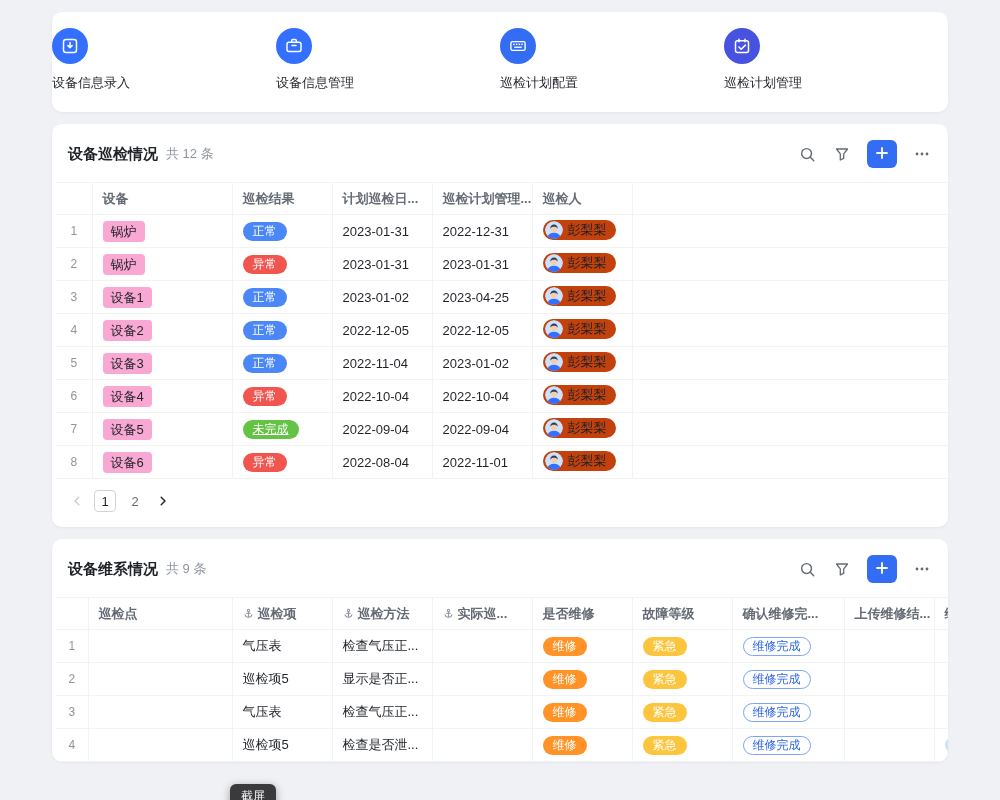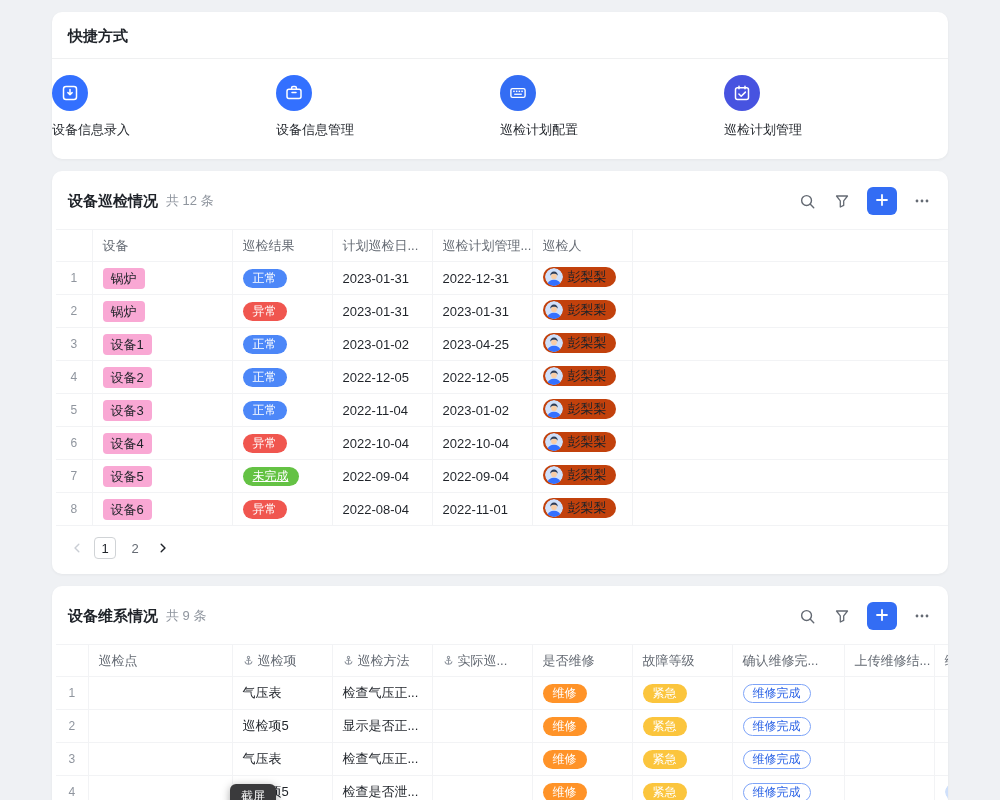--- a/index.html
+++ b/index.html
@@ -26,21 +26,21 @@
   .card-header h2 { font-size:15px; font-weight:700; }
   .count { font-size:13px; color:#8f959e; margin-left:8px; }
   .toolbar { display:flex; align-items:center; gap:15px; margin-left:auto; }
   .icon-btn { width:20px; height:20px; display:flex; align-items:center; justify-content:center; color:#646a73; cursor:pointer; }
   .add-btn { width:30px; height:28px; border:none; border-radius:6px; background:#336df4; display:flex; align-items:center; justify-content:center; cursor:pointer; }
   table.grid { border-collapse:collapse; table-layout:fixed; width:calc(100% - 4px); margin-left:4px; font-size:13px; }
   .grid th, .grid td {
     border-bottom:1px solid #f2f3f5; border-right:1px solid #f2f3f5;
     height:33px; padding:0 10px; text-align:left; white-space:nowrap; overflow:hidden;
   }
-  .grid th { height:32px; border-top:1px solid #f2f3f5; color:#646a73; font-weight:400; }
+  .grid th { height:32px; border-top:1px solid #f2f3f5; color:#646a73; font-weight:700; }
   .grid th.num, .grid td.num { text-align:center; color:#8f959e; font-size:12px; padding:0 2px; }
   .grid th.filler, .grid td.filler, .grid th.cut, .grid td.cut { border-right:none; }
   .grid th .hwrap { display:inline-flex; align-items:center; gap:4px; }
   .tag { display:inline-block; background:#f9a8d4; border-radius:4px; padding:2px 8px; line-height:17px; font-size:13px; max-width:100%; }
   .person { display:inline-flex; align-items:center; gap:5px; background:#c2410c; border-radius:11px; padding:1px 9px 1px 2px; line-height:18px; }
   .avatar { flex:none; border-radius:50%; display:block; }
   .badge { display:inline-block; border-radius:10px; padding:1px 10px; font-size:12px; line-height:17px; color:#fff; }
   
   .pagination { display:flex; align-items:center; gap:8px; padding:11px 16px 15px; font-size:13px; color:#646a73; }
   .page-arrow { width:18px; height:18px; display:flex; align-items:center; justify-content:center; color:#1f2329; cursor:pointer; }
@@ -53,23 +53,20 @@
     background:#3a3a3c; color:#fff; font-size:12px; padding:4px 11px;
     border-radius:6px; box-shadow:0 2px 8px rgba(0,0,0,.35);
   }
 </style>
 </head>
 <body>
 
 <div class="page">
 
   <section class="card">
-    <div class="card-title-row">
-      <h2>快捷方式</h2>
-    </div>
     <div class="shortcut-grid" id="shortcut-grid">
       <div class="shortcut">
         <span class="sc-icon" style="background: rgb(51, 112, 255);">
           <svg width="20" height="20" viewBox="0 0 20 20" fill="none" stroke="#fff" stroke-width="1.5" stroke-linecap="round" stroke-linejoin="round">
               <rect x="3.5" y="3.5" width="13" height="13" rx="2.5"></rect>
               <path d="M10 6.5v5.2M7.9 9.6l2.1 2.1 2.1-2.1"></path>
             </svg>
         </span>
         <span class="sc-label">设备信息录入</span>
       </div>

